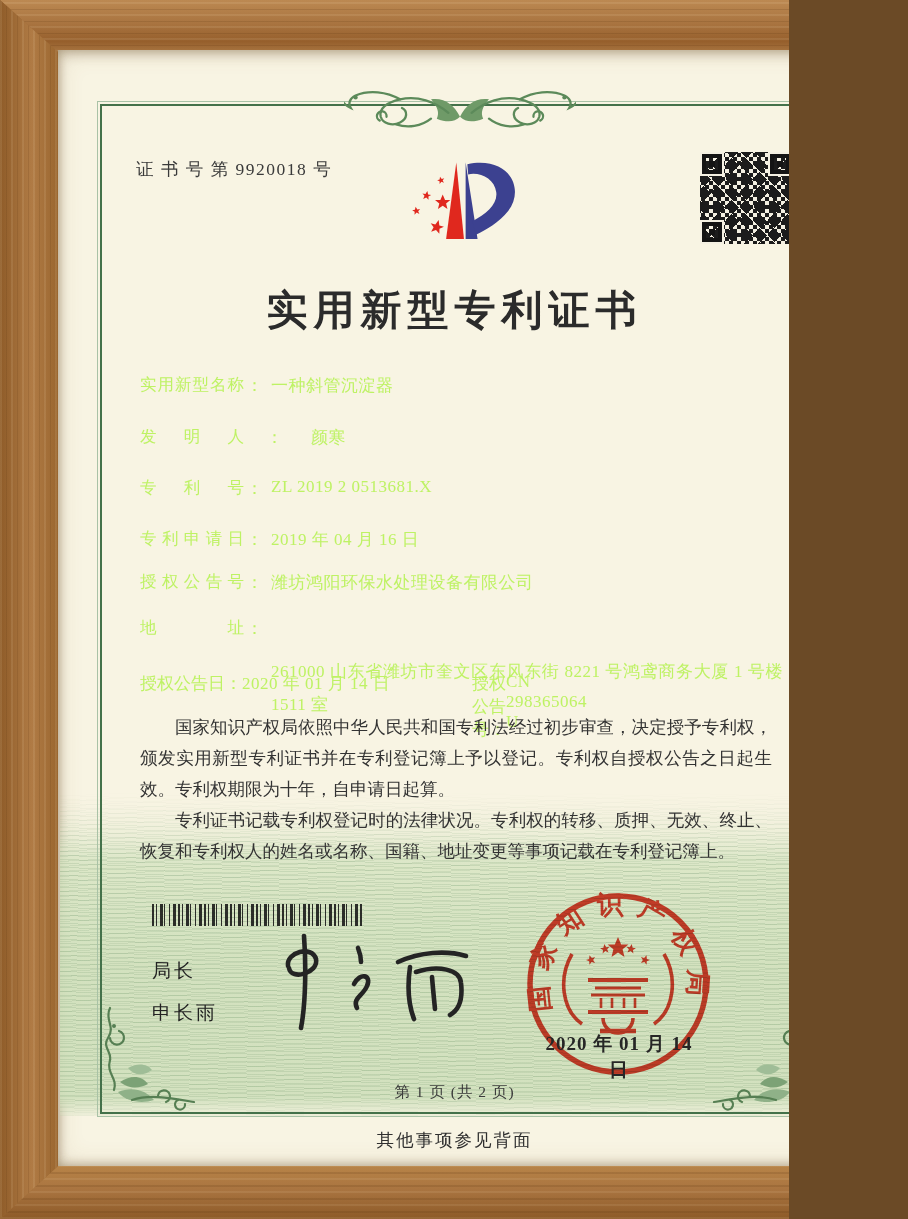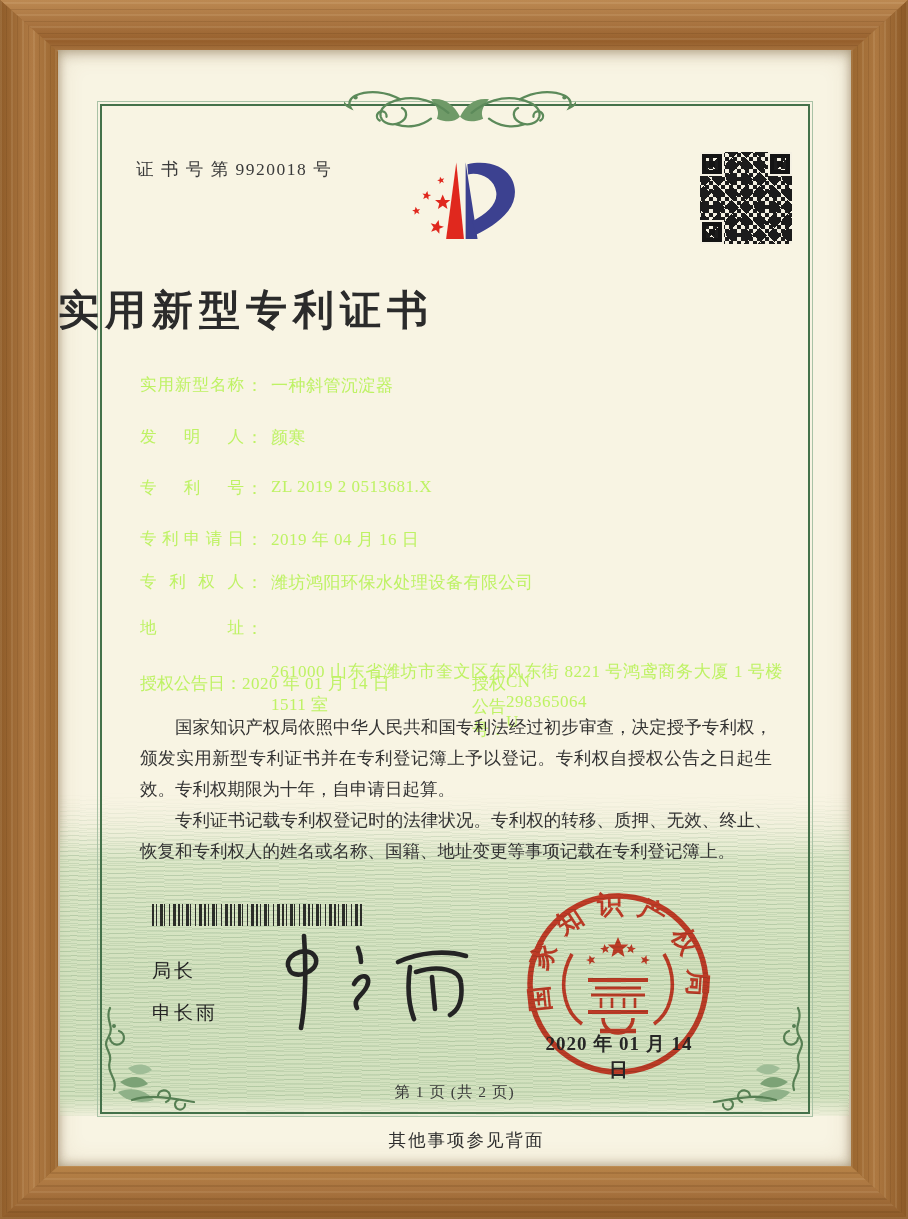--- a/index.html
+++ b/index.html
@@ -1,16 +1,16 @@
 <!DOCTYPE html>
 <html><head>
 <meta charset="utf-8">
 <style>
   html,body{margin:0;padding:0;background:#6b4a26;}
-  #scene{position:relative;width:908px;height:1219px;overflow:hidden;
+  #scene{position:relative;width:789px;height:1219px;overflow:hidden;
          font-family:"Liberation Serif","DejaVu Serif",serif;background:#9c6a35;}
   .abs{position:absolute;}
   
   .wood{position:absolute;}
   .w-top{left:0;top:0;width:908px;height:52px;
     clip-path:polygon(0 0,100% 0,851px 100%,58px 100%);
     background:
       repeating-linear-gradient(0deg,rgba(255,235,200,.10) 0 2px,rgba(0,0,0,0) 2px 6px,rgba(86,48,12,.16) 6px 7px,rgba(0,0,0,0) 7px 12px),
       linear-gradient(180deg,#bc8952 0%,#a97440 45%,#965f2c 80%,#a87541 100%);}
   .w-bottom{left:0;top:1166px;width:908px;height:53px;
@@ -44,47 +44,47 @@
   .cert-no{left:136px;top:157px;font-size:17.5px;letter-spacing:1.5px;color:#3a3a3a;}
   .logo{left:390px;top:146px;width:170px;height:118px;}
   .qr{left:700px;top:152px;width:92px;height:92px;background:#f4f0e2;
       background-image:
         repeating-conic-gradient(from 0deg,#1c1c1c 0% 25%,rgba(0,0,0,0) 0% 50%),
         repeating-conic-gradient(from 45deg,#1c1c1c 0% 25%,rgba(0,0,0,0) 0% 50%);
       background-size:8px 8px,14px 14px;background-position:1px 1px,4px 6px;}
   .finder{position:absolute;width:20px;height:20px;box-sizing:border-box;border:4px solid #141414;
       padding:3px;background:#141414;background-clip:content-box;box-shadow:0 0 0 2px #f4f0e2;}
   .f-tl{left:2px;top:2px;} .f-tr{right:2px;top:2px;} .f-bl{left:2px;bottom:2px;}
-  .title{left:58px;top:283px;width:793px;font-size:41px;font-weight:600;
+  .title{left:58px;top:283px;width:793px;text-align:center;font-size:41px;font-weight:600;
          letter-spacing:6px;color:#2b2b2b;}
   
   .row{position:absolute;left:140px;font-size:17px;color:#bef264;display:flex;align-items:flex-start;}
   .row .lab{display:inline-block;width:104px;text-align:justify;text-align-last:justify;font-size:16.5px;}
   .row .colon{margin:0 8px 0 2px;}
   .row .val{letter-spacing:.5px;}
-  .r1{top:374px;} .r2{top:426px;} .r3{top:477px;} .r4{top:528px;} .r5{top:571px;} .r6{top:617px;}
+  .r1{top:374px;} .r2{top:426px;gap:20px;} .r3{top:477px;} .r4{top:528px;} .r5{top:571px;} .r6{top:617px;}
   .r6 .val{width:512px;line-height:33px;text-align:justify;margin-top:38px;}
   .r7{top:672px;}
   .pair2{position:absolute;left:332px;top:0;display:flex;}
   
   .paras{left:140px;top:712px;width:632px;font-size:17.5px;line-height:31px;color:#333;text-align:justify;}
   .paras p{margin:0;text-indent:2em;}
   
   .barcode{left:152px;top:904px;width:212px;height:22px;opacity:.88;
     background:repeating-linear-gradient(90deg,#151515 0 2px,rgba(0,0,0,0) 2px 4px,#151515 4px 5px,rgba(0,0,0,0) 5px 8px,#151515 8px 11px,rgba(0,0,0,0) 11px 12px,#151515 12px 13px,rgba(0,0,0,0) 13px 17px,#151515 17px 18px,rgba(0,0,0,0) 18px 21px,#151515 21px 24px,rgba(0,0,0,0) 24px 26px);}
   .director-title{left:152px;top:958px;font-size:19px;letter-spacing:3px;color:#222;
      font-family:"Liberation Sans","DejaVu Sans",sans-serif;}
   .director-name{left:152px;top:1000px;font-size:19px;letter-spacing:3px;color:#222;
      font-family:"Liberation Sans","DejaVu Sans",sans-serif;}
   .signature{left:262px;top:926px;width:222px;height:118px;}
   .seal{left:520px;top:886px;width:196px;height:196px;mix-blend-mode:multiply;opacity:.93;}
   .seal-date{left:538px;top:1031px;width:162px;text-align:center;font-size:19px;font-weight:600;
      letter-spacing:1px;color:#262626;z-index:5;}
   .page-note{left:58px;top:1082px;width:793px;text-align:center;font-size:15.5px;color:#3a3a3a;letter-spacing:1px;}
-  .back-note{left:58px;top:1128px;width:793px;text-align:center;font-size:17.5px;color:#2f2f2f;letter-spacing:2px;padding-left:12px;}
+  .back-note{left:58px;top:1128px;width:793px;text-align:center;font-size:17.5px;color:#2f2f2f;letter-spacing:2px;}
   
   .orn-top{left:344px;top:83px;width:232px;height:52px;}
   .orn-bl{left:97px;top:1004px;width:112px;height:112px;}
   .orn-br{left:699px;top:1004px;width:112px;height:112px;transform:scaleX(-1);}
 </style>
 </head>
 <body>
 
 <div id="scene">
 
@@ -179,21 +179,21 @@
     <span class="lab">专利号</span>
       <span class="colon">：</span>
       <span class="val">ZL 2019 2 0513681.X</span>
   </div>
   <div class="row r4">
     <span class="lab">专利申请日</span>
       <span class="colon">：</span>
       <span class="val">2019 年 04 月 16 日</span>
   </div>
   <div class="row r5">
-    <span class="lab">专利权人</span>
+    <span class="lab">授权公告号</span>
       <span class="colon">：</span>
       <span class="val">潍坊鸿阳环保水处理设备有限公司</span>
   </div>
   <div class="row r6">
     <span class="lab">地址</span>
       <span class="colon">：</span>
       <span class="val">261000 山东省潍坊市奎文区东风东街 8221 号鸿鸢商务大厦 1 号楼 1511 室</span>
   </div>
   <div class="row r7">
     <span>授权公告日：</span>

